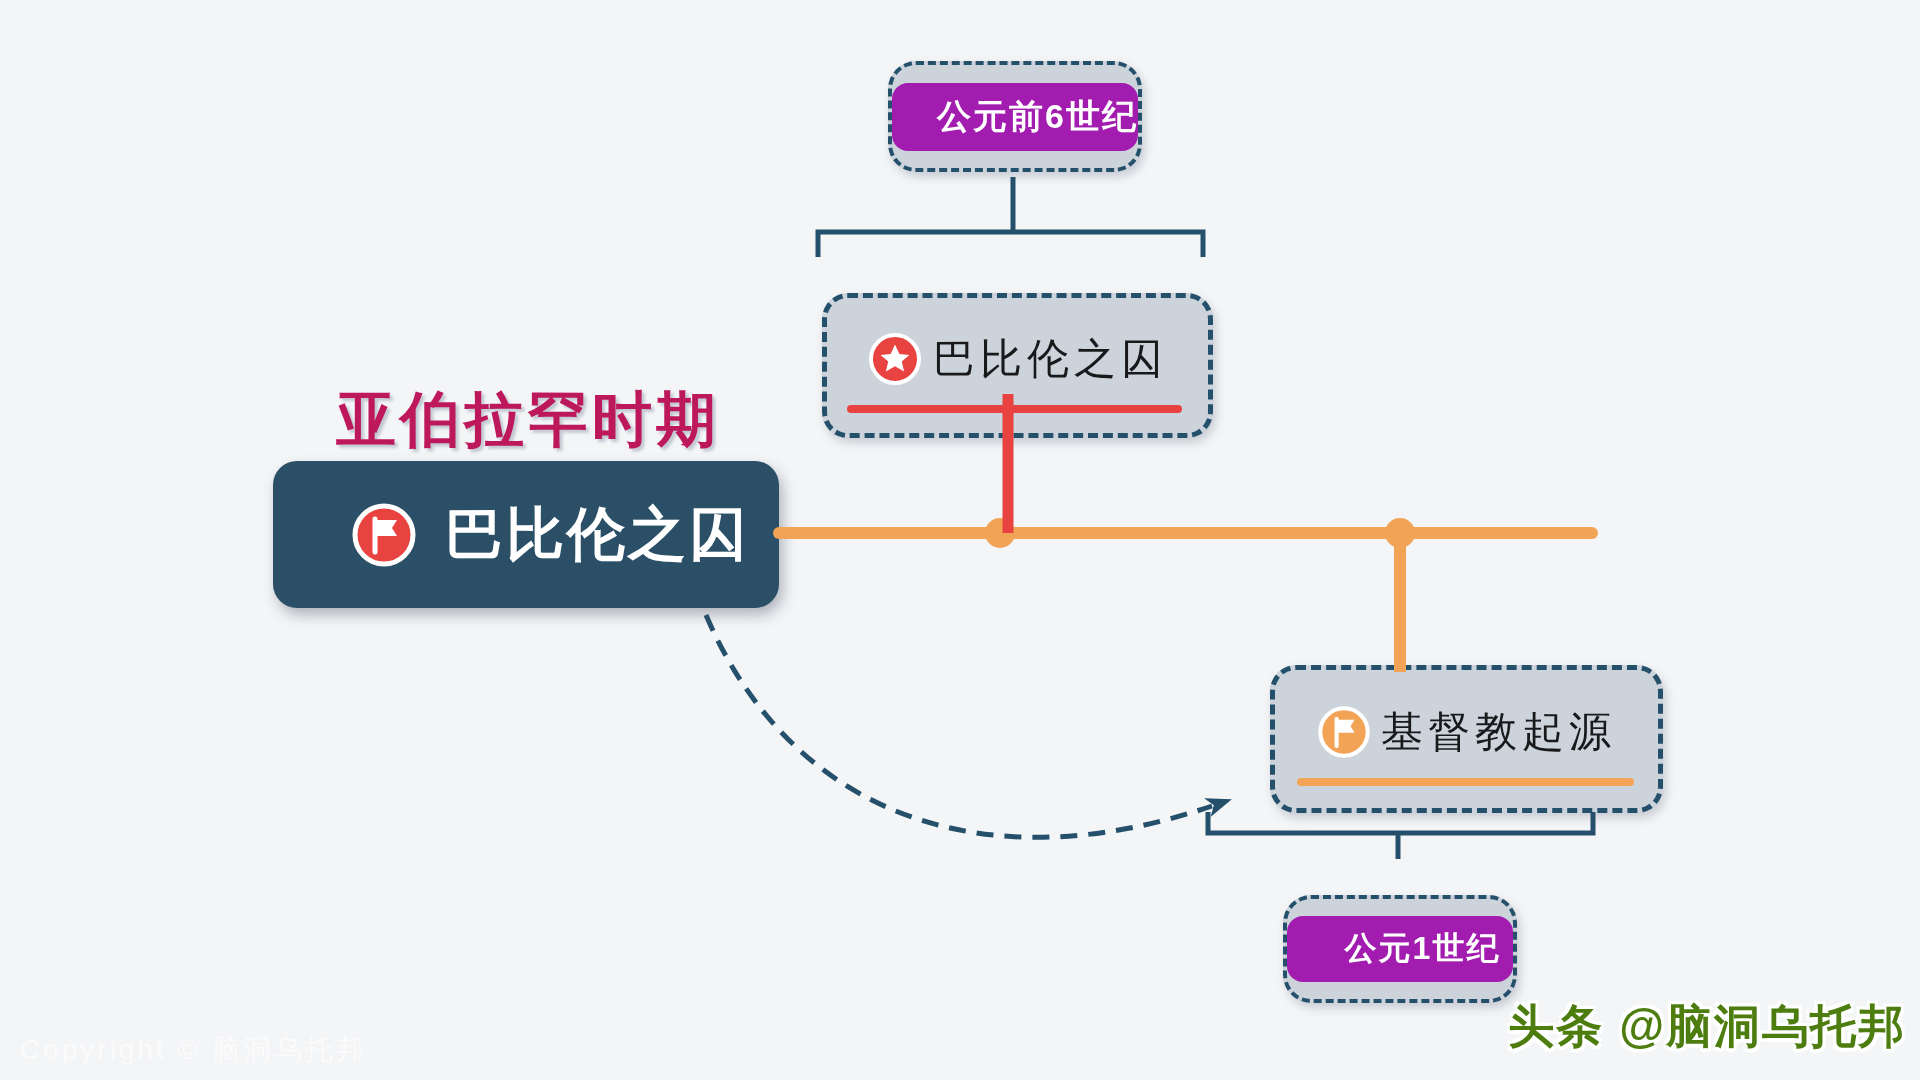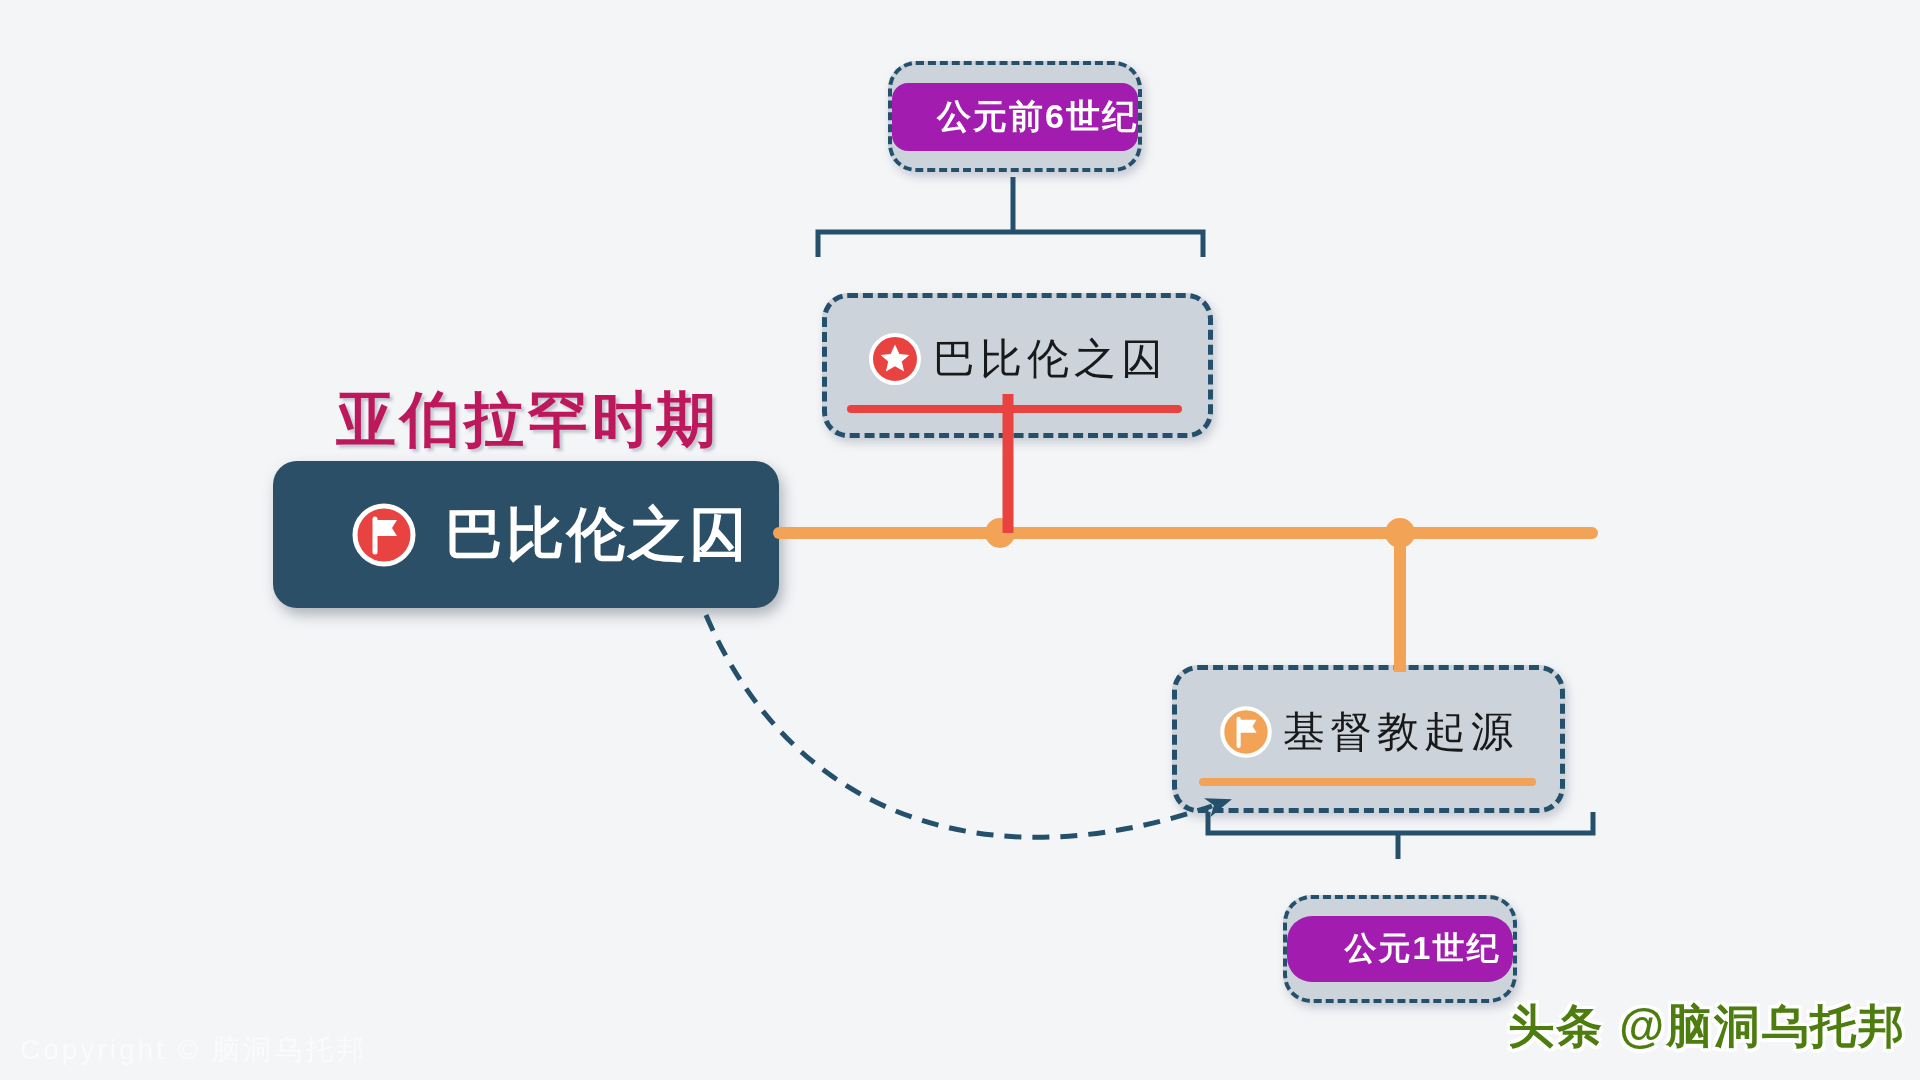--- a/index.html
+++ b/index.html
@@ -36,32 +36,32 @@
     z-index:1;
   }
   .topic-box{gap:10px;padding-bottom:14px;margin-top:20px;}
   .topic-box .label{
     font-size:42px;font-weight:500;color:#17191b;letter-spacing:5px;white-space:nowrap;
   }
   .underline{position:absolute;height:8px;border-radius:4px;bottom:20px;}
   .underline.accent-red{background:#e84340;left:20px;right:26px;}
   .underline.accent-orange{background:#f2a355;left:22px;right:24px;bottom:22px;}
   .box-babylon{left:822px;top:273px;width:391px;height:145px;}
-  .box-christ{left:1172px;top:645px;width:393px;height:148px;}
+  .box-christ{left:1270px;top:645px;width:393px;height:148px;}
   
   .date-box{border-width:4px;border-radius:28px;padding:0;}
   .box-date-top{left:888px;top:61px;width:254px;height:111px;}
   .box-date-bottom{left:1283px;top:895px;width:234px;height:108px;}
   .date-pill{
     background:#a21caf;border-radius:16px;
     display:flex;align-items:center;justify-content:center;
     color:#fff;font-weight:bold;letter-spacing:2px;white-space:nowrap;padding-left:45px;
   }
   .box-date-top .date-pill{width:218px;height:68px;font-size:34px;}
-  .box-date-bottom .date-pill{width:194px;height:66px;font-size:32px;border-radius:25px;}
+  .box-date-bottom .date-pill{width:194px;height:66px;font-size:32px;}
   
   .overlay{
     position:absolute;left:0;top:0;width:1920px;height:1080px;
     z-index:2;pointer-events:none;
   }
   
   .wm-br{
     position:absolute;right:14px;top:996px;
     font-size:46px;font-weight:bold;color:#4d7c0f;letter-spacing:2px;white-space:nowrap;
     text-shadow:-3px -3px 0 #fff,3px -3px 0 #fff,-3px 3px 0 #fff,3px 3px 0 #fff,0 4px 0 #fff;

